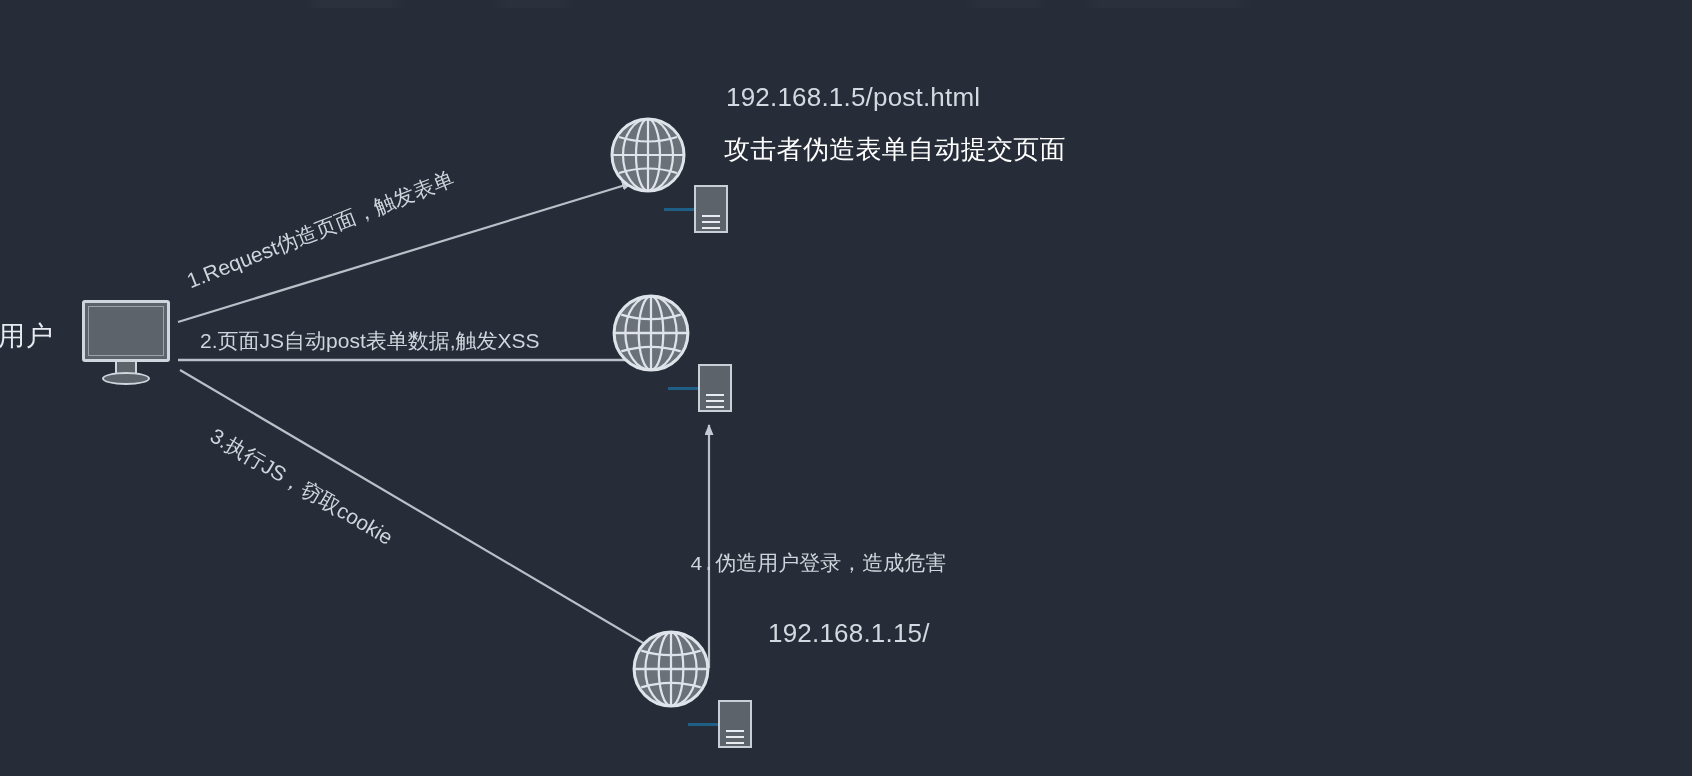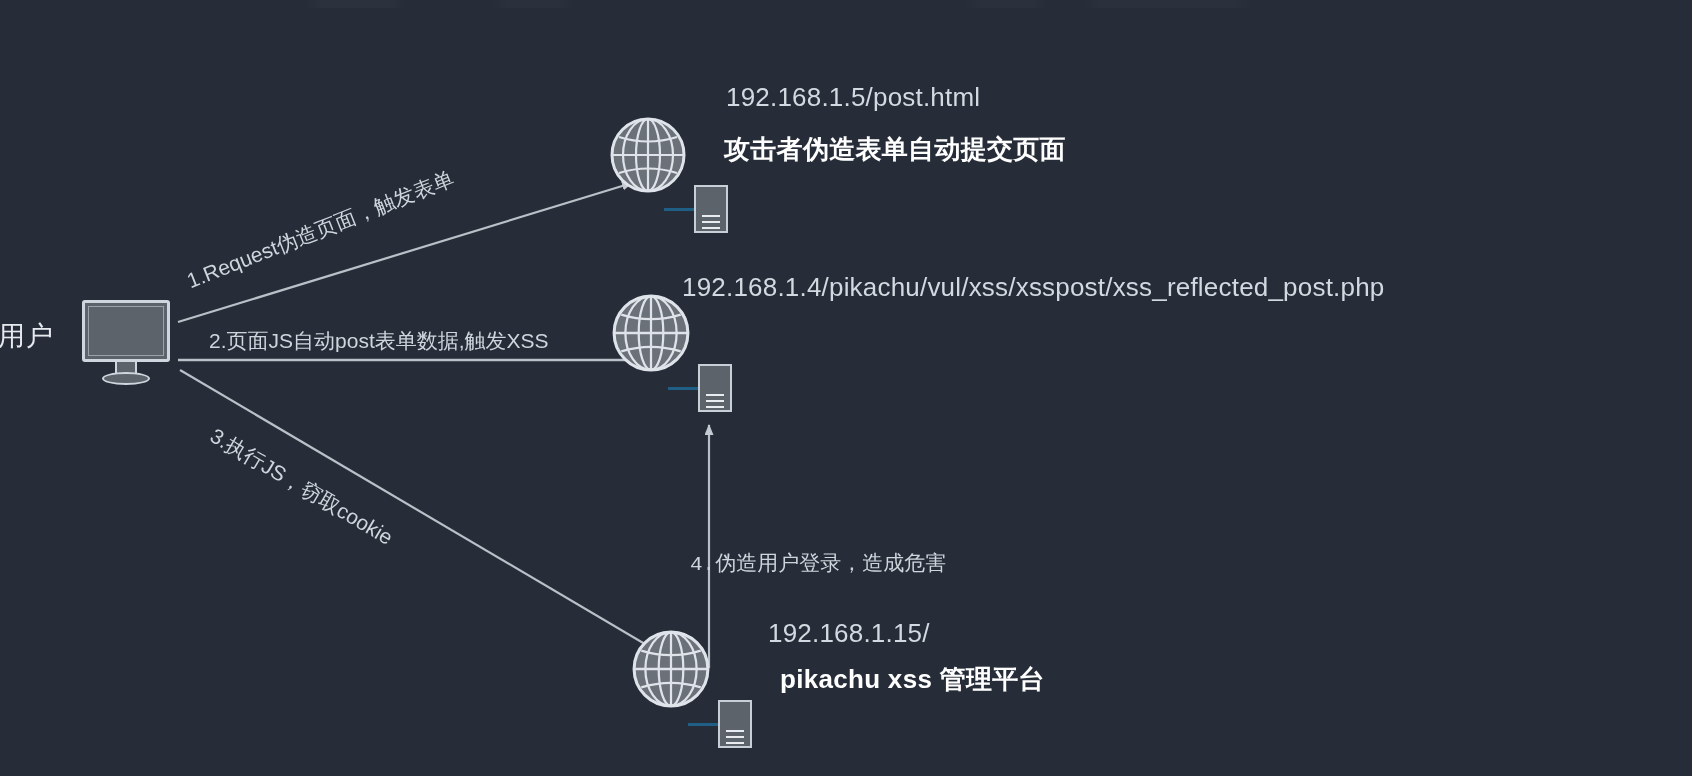--- a/index.html
+++ b/index.html
@@ -111,21 +111,21 @@
   .url {
     position: absolute;
     font-size: 26px;
     color: #d3d9e0;
     white-space: nowrap;
     letter-spacing: 0.2px;
   }
   .title {
     position: absolute;
     font-size: 26px;
-    font-weight: bold;
+    font-weight: normal;
     color: #ffffff;
     white-space: nowrap;
     letter-spacing: 0.3px;
   }
   .edge-label {
     position: absolute;
     font-size: 21px;
     color: #cfd5dc;
     white-space: nowrap;
     transform-origin: 0 50%;
@@ -194,44 +194,42 @@
       <line x1="40" y1="4" x2="40" y2="76" stroke="#dfe4ea" stroke-width="2.2"></line>
     </svg>
     <div class="connector" style="left:58px; top:95px; width:42px;"></div>
     <div class="server-box" style="left:88px; top:72px; width:34px; height:48px;">
       <div class="stripe" style="top:28px;"></div>
       <div class="stripe" style="top:34px;"></div>
       <div class="stripe" style="top:40px;"></div>
     </div>
   </div>
 
-  <div class="url" style="left:682px; top:272px;">192.168.1.4/pikachu/vul/xss/xsspost/xss_reflected_post.php</div>
 
   <div class="node" style="left:630px; top:628px;">
     <svg class="globe" width="82" height="82" viewBox="0 0 80 80">
       <circle cx="40" cy="40" r="36" fill="#6b7178" stroke="#dfe4ea" stroke-width="3"></circle>
       <ellipse cx="40" cy="40" rx="12" ry="36" fill="none" stroke="#dfe4ea" stroke-width="2.2"></ellipse>
       <ellipse cx="40" cy="40" rx="25" ry="36" fill="none" stroke="#dfe4ea" stroke-width="2.2"></ellipse>
       <line x1="4" y1="40" x2="76" y2="40" stroke="#dfe4ea" stroke-width="2.2"></line>
       <path d="M11,22 Q40,31 69,22" fill="none" stroke="#dfe4ea" stroke-width="2.2"></path>
       <path d="M11,58 Q40,49 69,58" fill="none" stroke="#dfe4ea" stroke-width="2.2"></path>
       <line x1="40" y1="4" x2="40" y2="76" stroke="#dfe4ea" stroke-width="2.2"></line>
     </svg>
     <div class="connector" style="left:58px; top:95px; width:42px;"></div>
     <div class="server-box" style="left:88px; top:72px; width:34px; height:48px;">
       <div class="stripe" style="top:28px;"></div>
       <div class="stripe" style="top:34px;"></div>
       <div class="stripe" style="top:40px;"></div>
     </div>
   </div>
 
   <div class="url" style="left:768px; top:618px;">192.168.1.15/</div>
-  <div class="title" style="left:780px; top:662px;">pikachu xss 管理平台</div>
 
   <div class="edge-label" style="left:188px; top:268px; transform: rotate(-21.5deg);">1.Request伪造页面，触发表单</div>
 
-  <div class="edge-label" style="left:200px; top:327px;margin-left:9px;">2.页面JS自动post表单数据,触发XSS</div>
+  <div class="edge-label" style="left:200px; top:327px;">2.页面JS自动post表单数据,触发XSS</div>
 
   <div class="edge-label" style="left:212px; top:420px; transform: rotate(30.5deg);">3.执行JS，窃取cookie</div>
 
   <div class="edge-label" style="left:690px; top:549px;font-family:Liberation Mono, monospace;">4.伪造用户登录，造成危害</div>
 
 </div>
 
 </body></html>

